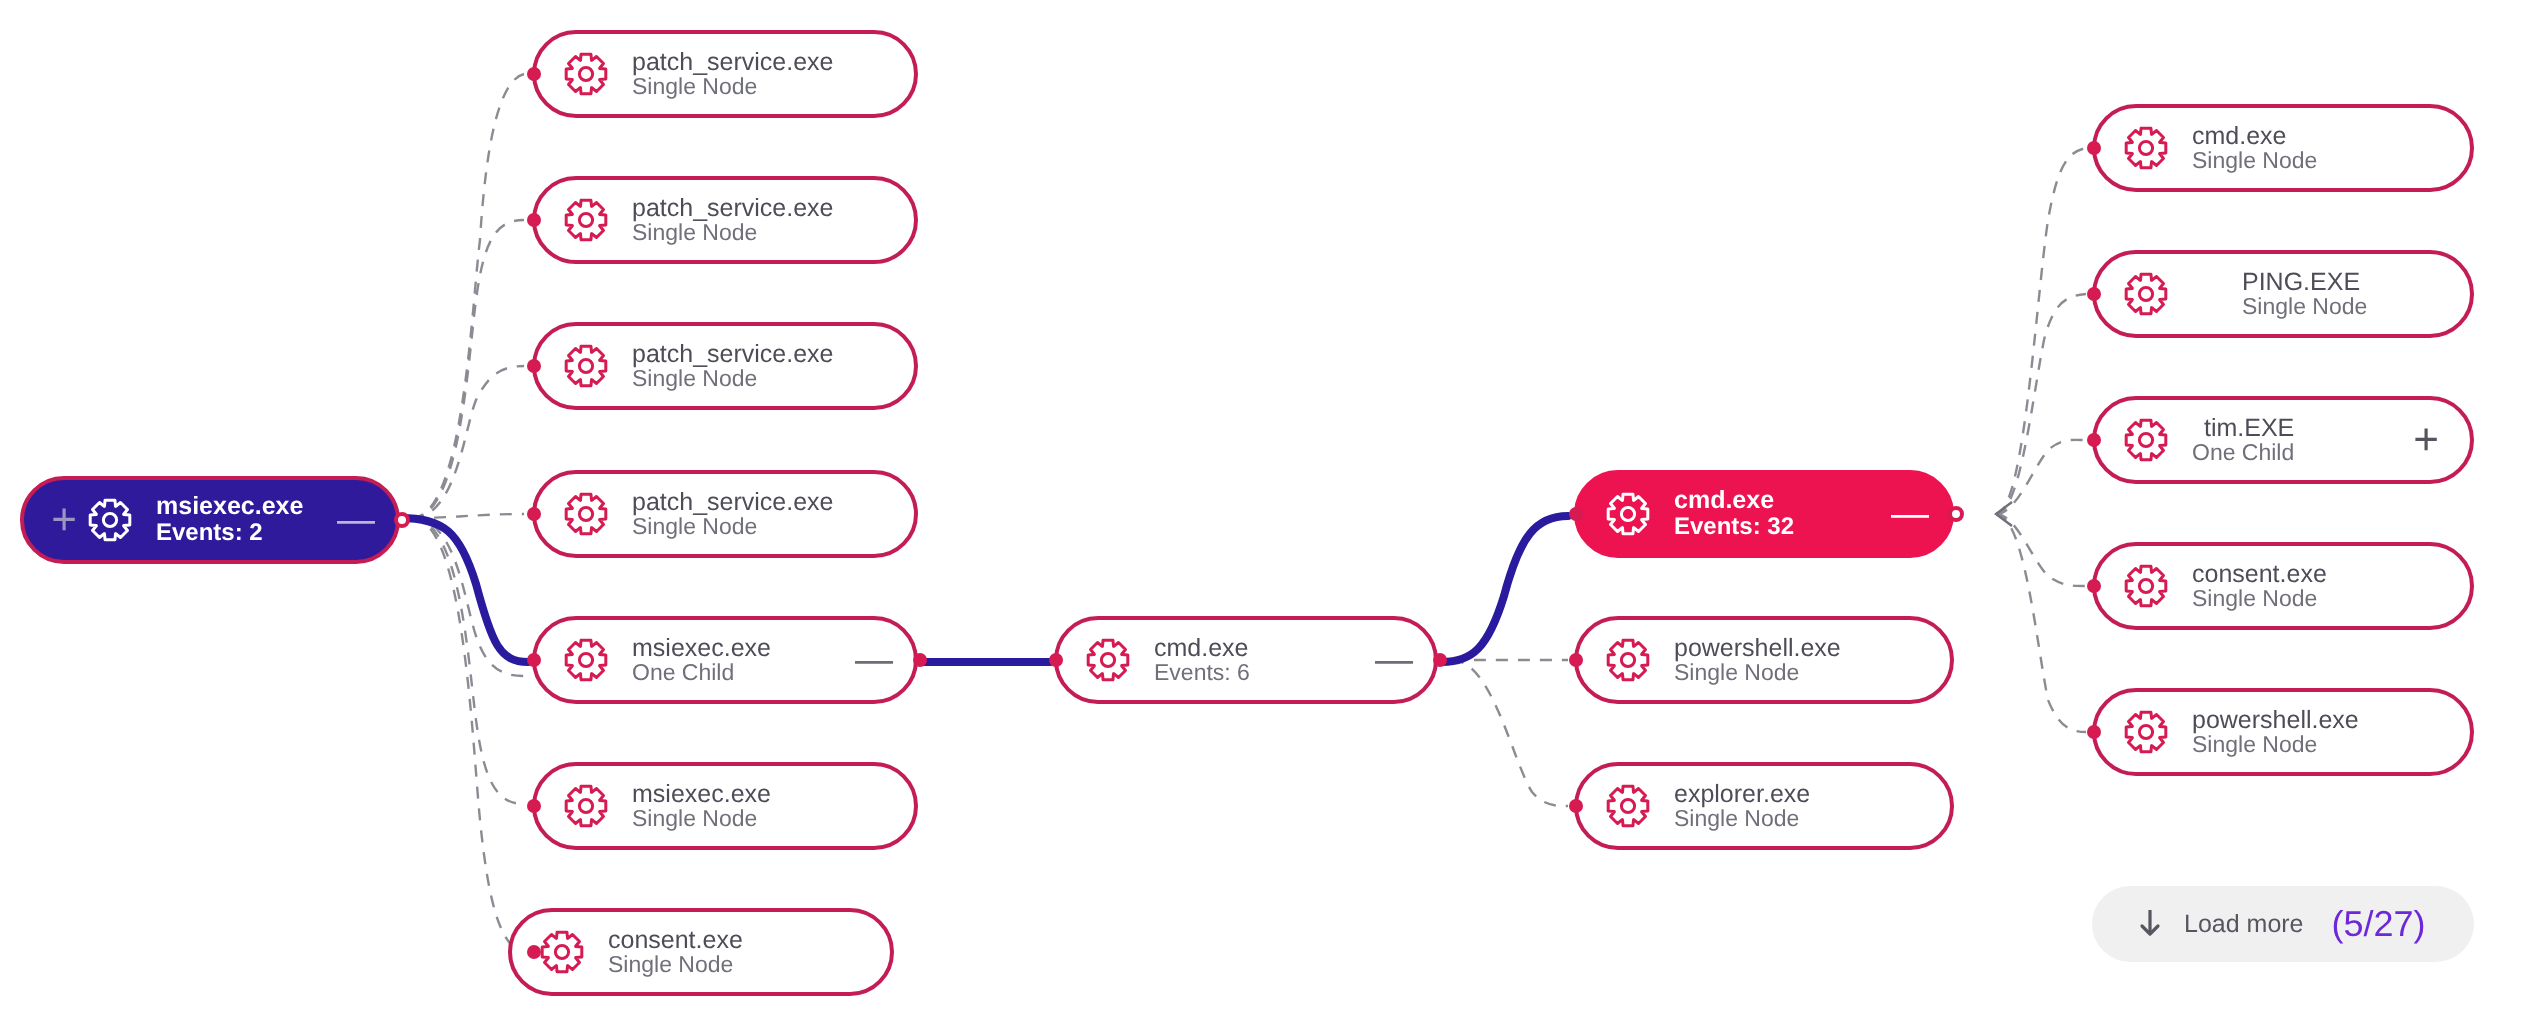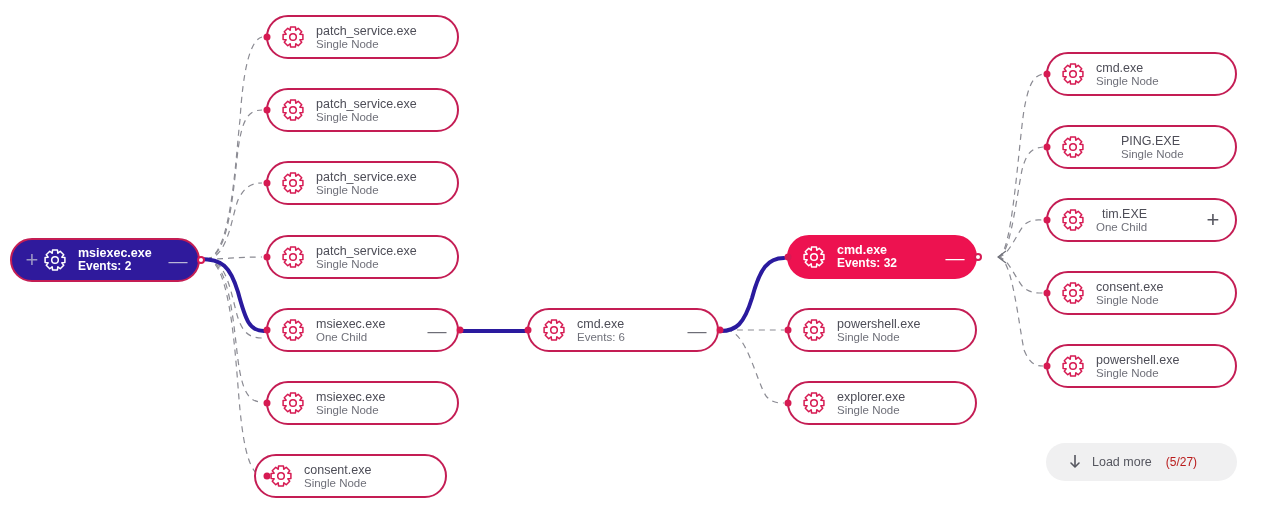--- a/index.html
+++ b/index.html
@@ -57,21 +57,21 @@
 
   
   #load-more{
     position:absolute;box-sizing:border-box;
     background:#f0f0f1;border-radius:22px;
     display:flex;align-items:center;gap:10px;
     padding:0 22px;height:38px;cursor:pointer;
   }
   #load-more .dl-icon{width:14px;height:16px;flex:0 0 auto;}
   #load-more .lm-text{font-size:12.5px;color:#55565f;white-space:nowrap;}
-  #load-more .lm-count{font-size:12px;color:#b91c1c;white-space:nowrap;margin-left:4px;}
+  #load-more .lm-count{font-size:18px;color:#6d28d9;white-space:nowrap;margin-left:4px;}
 </style>
 </head>
 <body>
 
 <div id="canvas">
 
   <svg id="edges" viewBox="0 0 1261 510" width="1261" height="510">
     <g fill="none" stroke="#8b8b93" stroke-width="1.2" stroke-dasharray="6 5">
 
       <path d="M206 259 C 232 259, 236 150, 240 120 C 243 70, 250 40, 262 37"></path>

